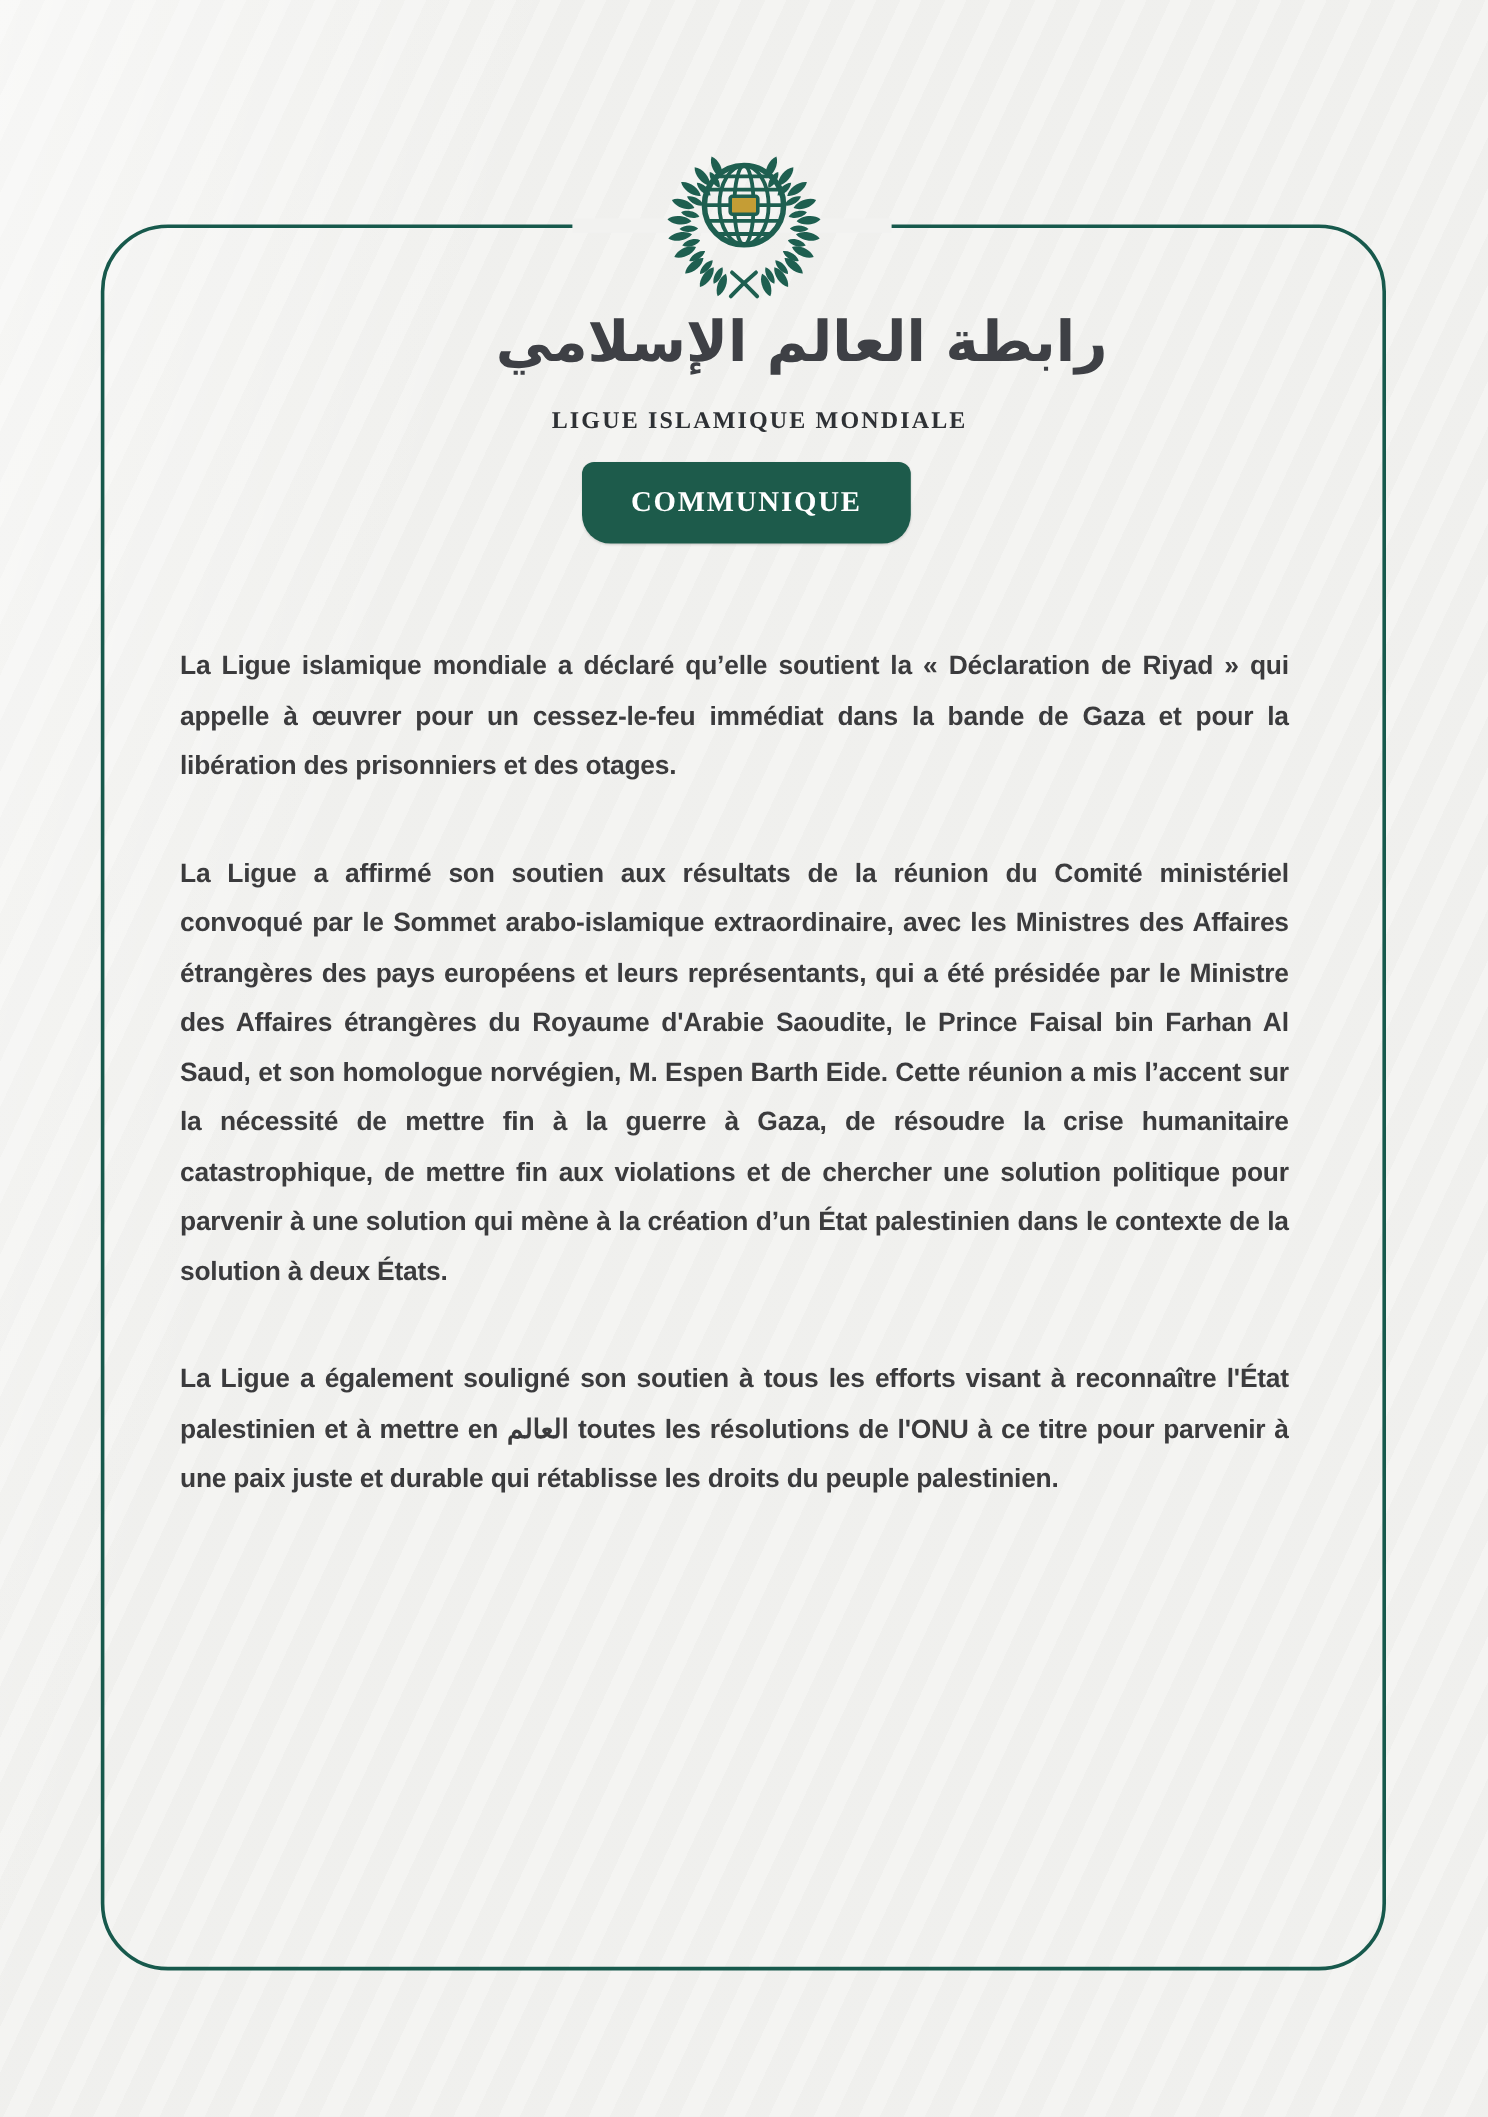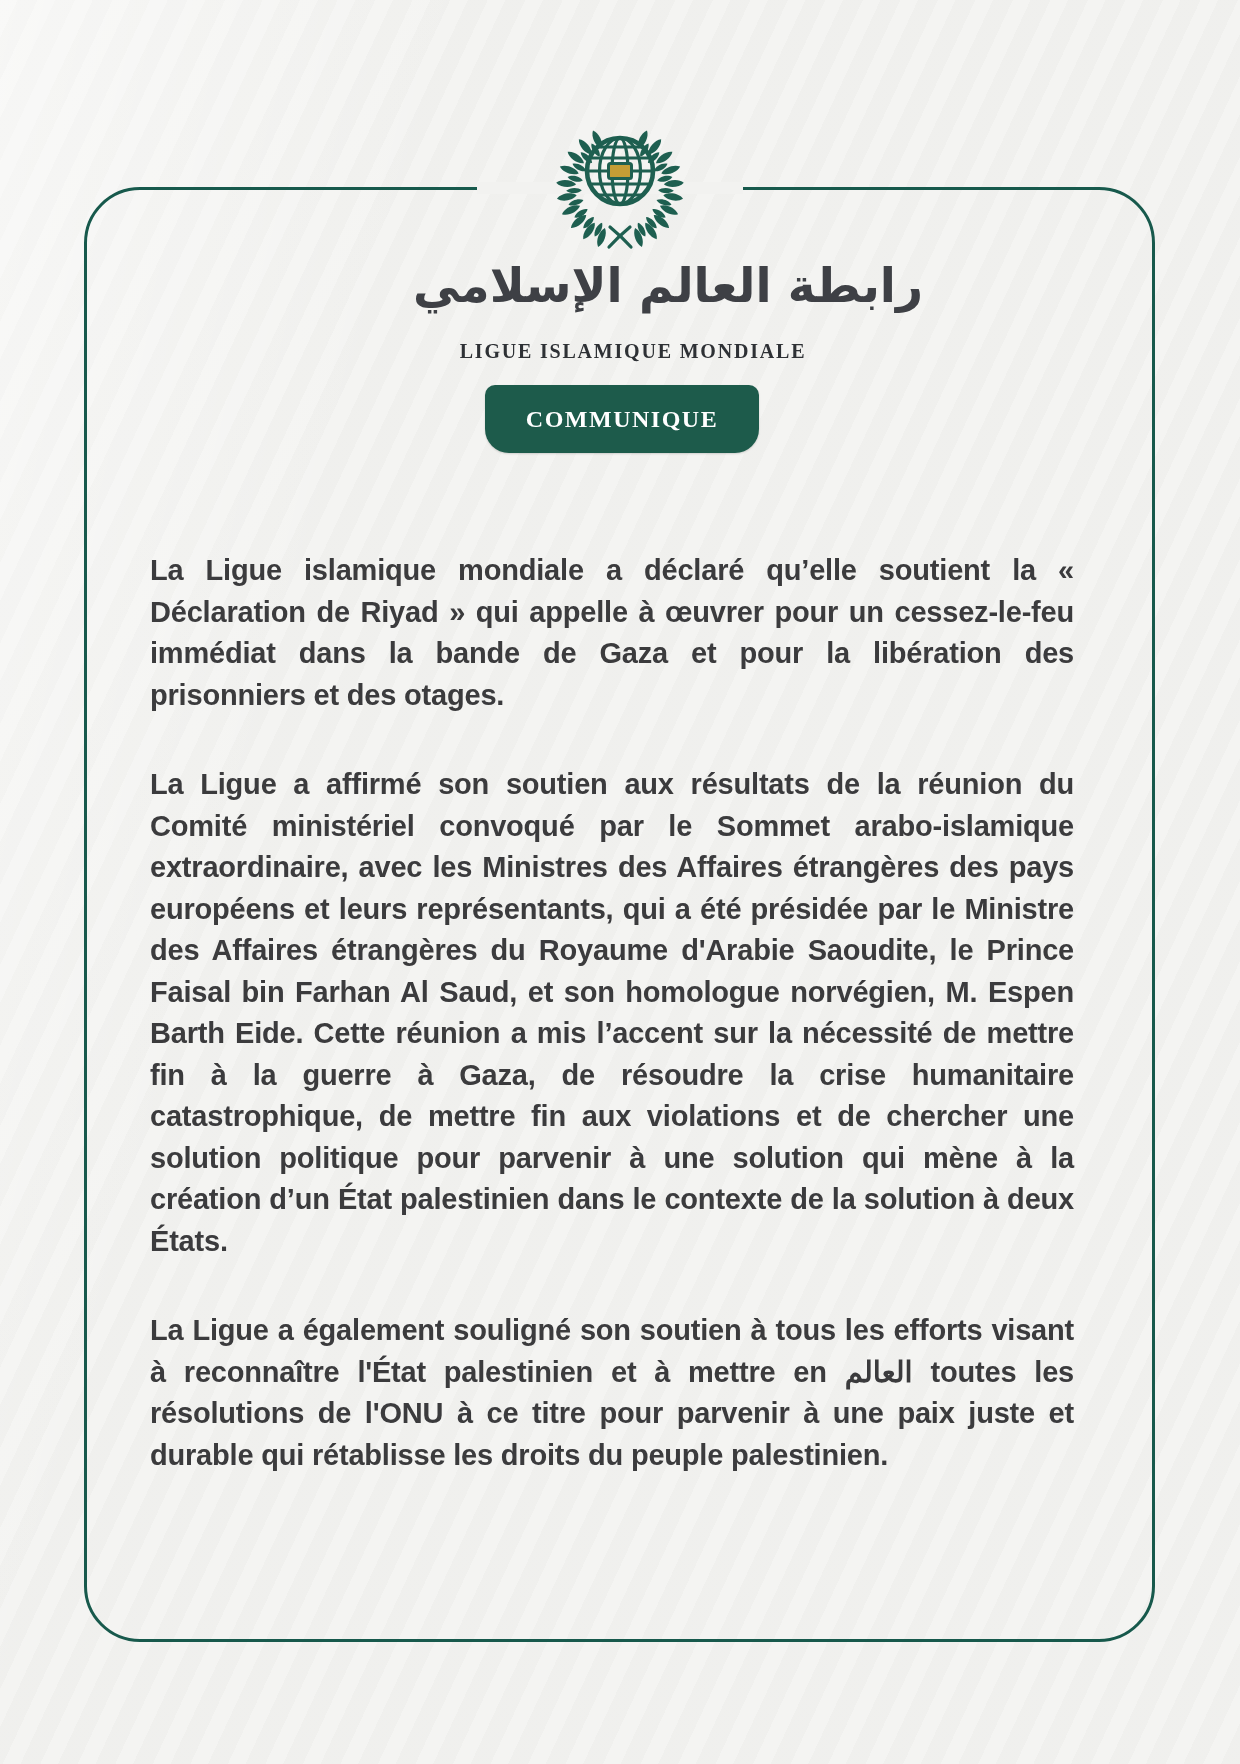--- a/index.html
+++ b/index.html
@@ -72,22 +72,22 @@
     width:924px;
   }
   .docbody h1{
     margin:0 0 32px 0;
     font-family:"Liberation Serif", serif;
     font-weight:bold;
     font-size:42px; line-height:1.05;
     color:#262626;
   }
   .docbody p{
-    margin:16px 0 48px 0;
-    font-size:29px;
+    margin:0 0 48px 0;
+    font-size:22px;
     line-height:41.5px;
     font-weight:600;
     letter-spacing:-0.2px;
     text-align:justify;
     color:#3b3b3d;
   }
   .docbody p:last-child{margin-bottom:0;}
 </style>
 </head>
 <body>

